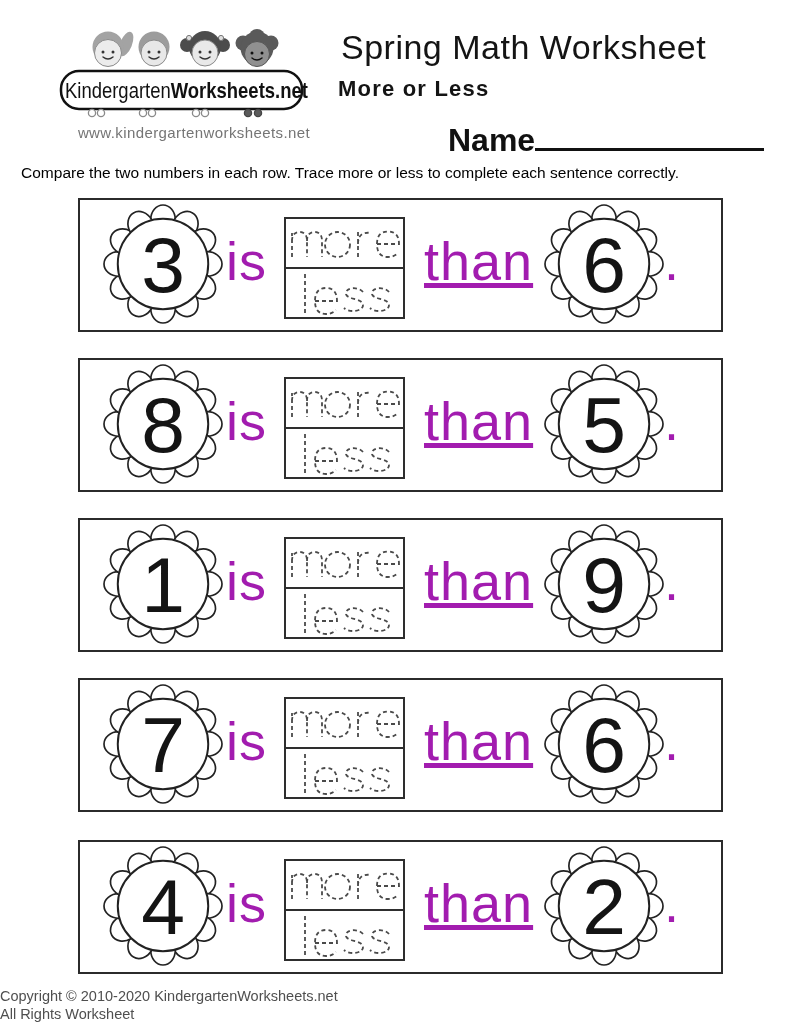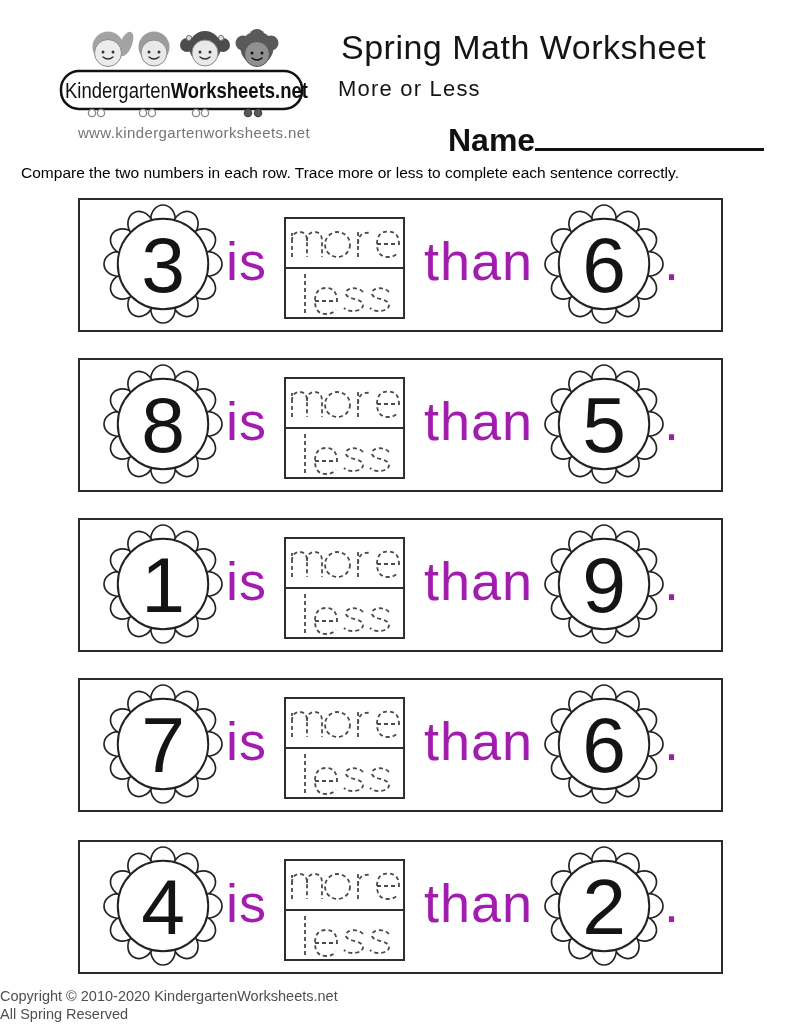--- a/index.html
+++ b/index.html
@@ -5,39 +5,39 @@
   html,body{margin:0;padding:0;background:#fff;}
   .page{position:relative;width:800px;height:1035px;background:#fff;overflow:hidden;
         font-family:"Liberation Sans",sans-serif;color:#1a1a1a;}
 
   
   .logo-svg{position:absolute;left:55px;top:14px;width:250px;height:112px;overflow:visible;}
   .logo-url{position:absolute;left:50px;top:124px;width:260px;text-align:right;
             font-size:15px;letter-spacing:.4px;color:#757575;}
   .title{position:absolute;left:341px;top:28px;font-size:34px;font-weight:400;
          letter-spacing:.5px;color:#141414;}
-  .subtitle{position:absolute;left:338px;top:76px;font-size:22px;font-weight:400;
+  .subtitle{position:absolute;left:338px;top:76px;font-size:22px;font-weight:700;
             letter-spacing:1.2px;color:#141414;}
   .name-wrap{position:absolute;left:448px;top:122px;font-size:32px;font-weight:600;color:#111;text-align:right;}
   .name-line{display:inline-block;width:229px;height:26px;border-bottom:3px solid #111;}
 
   .instructions{position:absolute;left:0;top:164px;width:700px;text-align:center;
                 font-size:15.5px;color:#000;}
 
   
   .row{position:absolute;left:78px;width:641px;height:130px;border:2px solid #2b2b2b;background:#fff;}
   .flower{position:absolute;top:5px;width:118px;height:118px;overflow:visible;}
   .flower-left{left:24px;}
   .flower-right{left:465px;}
   .fcenter{fill:#fff;stroke:#222;stroke-width:2;}
   .petal{fill:#fff;stroke:#222;stroke-width:1.7;}
   .fnum{font-family:"Liberation Sans",sans-serif;font-size:80px;fill:#141414;text-anchor:middle;}
   .word{position:absolute;top:34px;font-size:54px;line-height:1;color:#a21caf;letter-spacing:1px;}
   .is-word{left:146px;}
-  .than-word{left:344px;}
+  .than-word{left:344px;text-decoration:underline;}
   .period-mark{left:584px;}
   .tracebox{position:absolute;left:204px;top:17px;width:121px;height:102px;}
   .boxframe{fill:#fff;stroke:#2e2e2e;stroke-width:2;}
   .boxline{stroke:#2e2e2e;stroke-width:2;}
   .trace path,.trace circle{stroke:#4a4a4a;stroke-width:1.8;fill:none;
        stroke-dasharray:4 3;stroke-linecap:butt;}
 
   
   .banner{fill:#fff;stroke:#111;stroke-width:2.5;}
   .brand-text{font-family:"Liberation Sans",sans-serif;font-size:22px;fill:#111;}
@@ -247,16 +247,16 @@
     <svg class="flower flower-right" viewBox="0 0 120 120">
       <use href="#petalring"></use>
         <circle class="fcenter" cx="60" cy="60" r="46"></circle>
       <text class="fnum" x="60" y="88">2</text>
     </svg>
     <div class="word period-mark">.</div>
   </div>
 
   <div class="footer">
     <div>Copyright © 2010-2020 KindergartenWorksheets.net</div>
-    <div>All Spring Reserved</div>
+    <div>All Rights Worksheet</div>
   </div>
 
 </div>
 
 </body></html>

